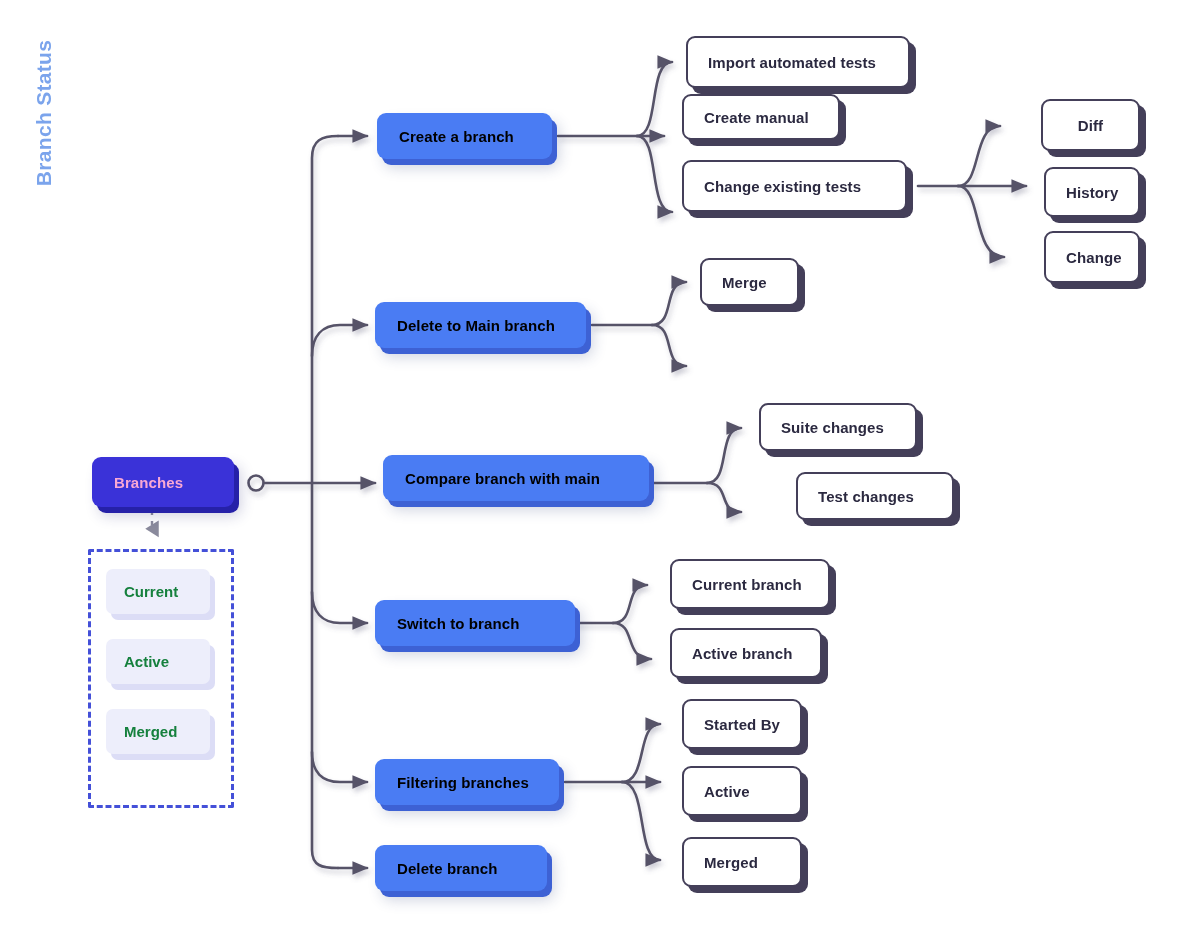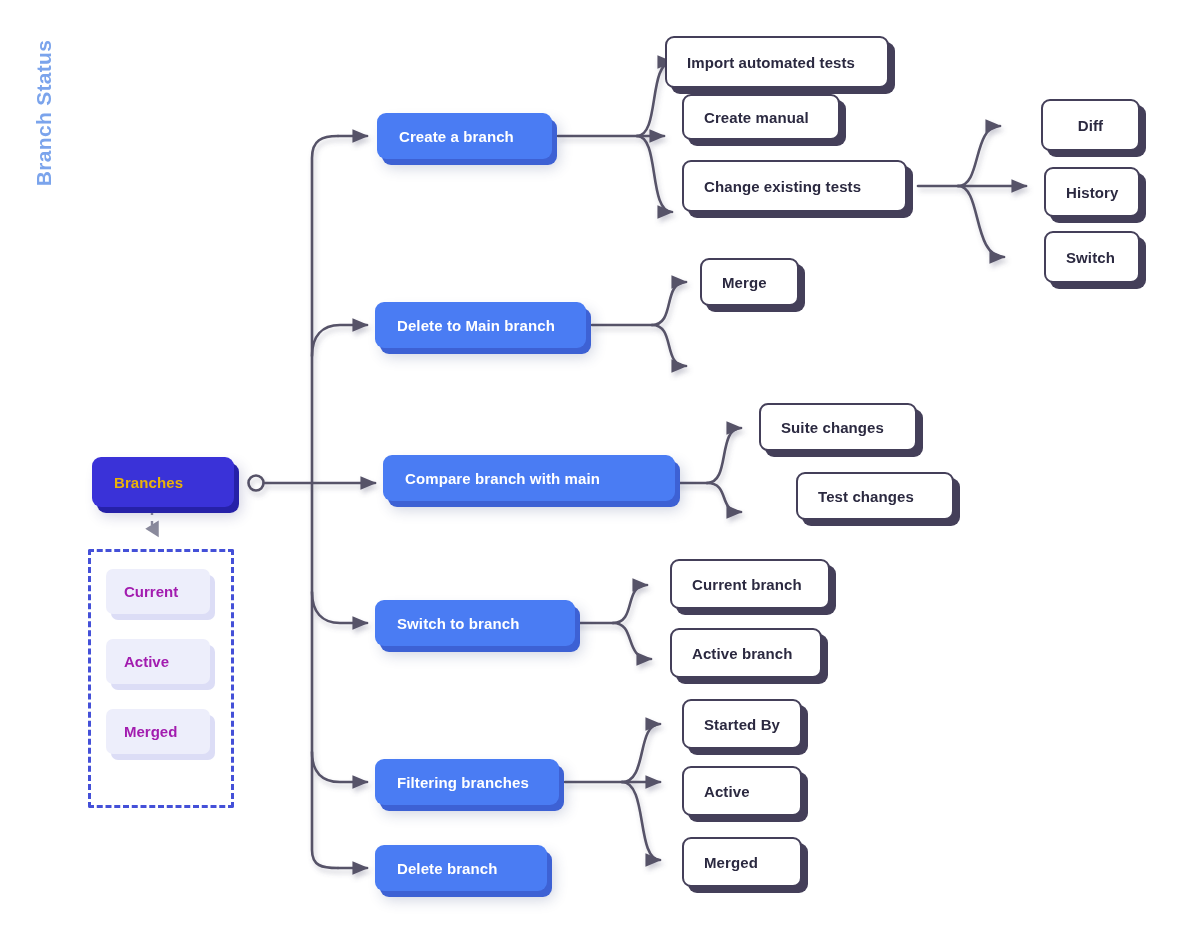--- a/index.html
+++ b/index.html
@@ -44,30 +44,30 @@
     border: 2.5px solid #443F59;
     color: #2B2940;
     padding: 0 20px;
     box-shadow: 6px 6px 0 0 #443F59;
   }
 
   
   .node.blue {
     background: #4A7CF3;
     border: none;
-    color: #ffffff;
+    color: #000000;
     padding: 0 22px;
     box-shadow: 5px 6px 0 0 #3D61D4, 7px 9px 14px rgba(40,60,120,.22);
   }
 
   
   .node.root {
     background: #3A32D8;
     border: none;
-    color: #eab308;
+    color: #f9a8d4;
     padding: 0 22px;
     box-shadow: 5px 6px 0 0 #2621A8, 7px 9px 14px rgba(40,40,120,.22);
   }
 
   
   #status-group {
     position: absolute;
     left: 88px;
     top: 549px;
     width: 146px;
@@ -80,21 +80,21 @@
   .status-chip {
     position: absolute;
     left: 15px;
     width: 104px;
     height: 45px;
     box-sizing: border-box;
     display: flex;
     align-items: center;
     padding-left: 18px;
     background: #EDEEFB;
-    color: #a21caf;
+    color: #15803d;
     font-size: 15px;
     font-weight: bold;
     border-radius: 7px;
     box-shadow: 5px 6px 0 0 #DCDDF6;
     z-index: 3;
   }
   #status-label {
     position: absolute;
     left: -36px;
     top: 101px;
@@ -201,58 +201,58 @@
   <div id="status-label">Branch Status</div>
 
   <div class="node blue" style="left:377px; top:113px; width:175px; height:46px;">
     <span>Create a branch</span>
   </div>
 
   <div class="node blue" style="left:375px; top:302px; width:211px; height:46px;">
     <span>Delete to Main branch</span>
   </div>
 
-  <div class="node blue" style="left:383px; top:455px; width:292px; height:46px;">
+  <div class="node blue" style="left:383px; top:455px; width:266px; height:46px;">
     <span>Compare branch with main</span>
   </div>
 
   <div class="node blue" style="left:375px; top:600px; width:200px; height:46px;">
     <span>Switch to branch</span>
   </div>
 
   <div class="node blue" style="left:375px; top:759px; width:184px; height:46px;">
     <span>Filtering branches</span>
   </div>
 
   <div class="node blue" style="left:375px; top:845px; width:172px; height:46px;">
     <span>Delete branch</span>
   </div>
 
-  <div class="node leaf" style="left:665px; top:36px; width:224px; height:52px;">
+  <div class="node leaf" style="left:686px; top:36px; width:224px; height:52px;">
     <span>Import automated tests</span>
   </div>
 
   <div class="node leaf" style="left:682px; top:94px; width:158px; height:46px;">
     <span>Create manual</span>
   </div>
 
   <div class="node leaf" style="left:682px; top:160px; width:225px; height:52px;">
     <span>Change existing tests</span>
   </div>
 
   <div class="node leaf" style="left:1041px; top:99px; width:99px; height:52px;justify-content:center;">
     <span>Diff</span>
   </div>
 
   <div class="node leaf" style="left:1044px; top:167px; width:96px; height:50px;">
     <span>History</span>
   </div>
 
   <div class="node leaf" style="left:1044px; top:231px; width:96px; height:52px;">
-    <span>Switch</span>
+    <span>Change</span>
   </div>
 
   <div class="node leaf" style="left:700px; top:258px; width:99px; height:48px;">
     <span>Merge</span>
   </div>
 
 
   <div class="node leaf" style="left:759px; top:403px; width:158px; height:48px;">
     <span>Suite changes</span>
   </div>

